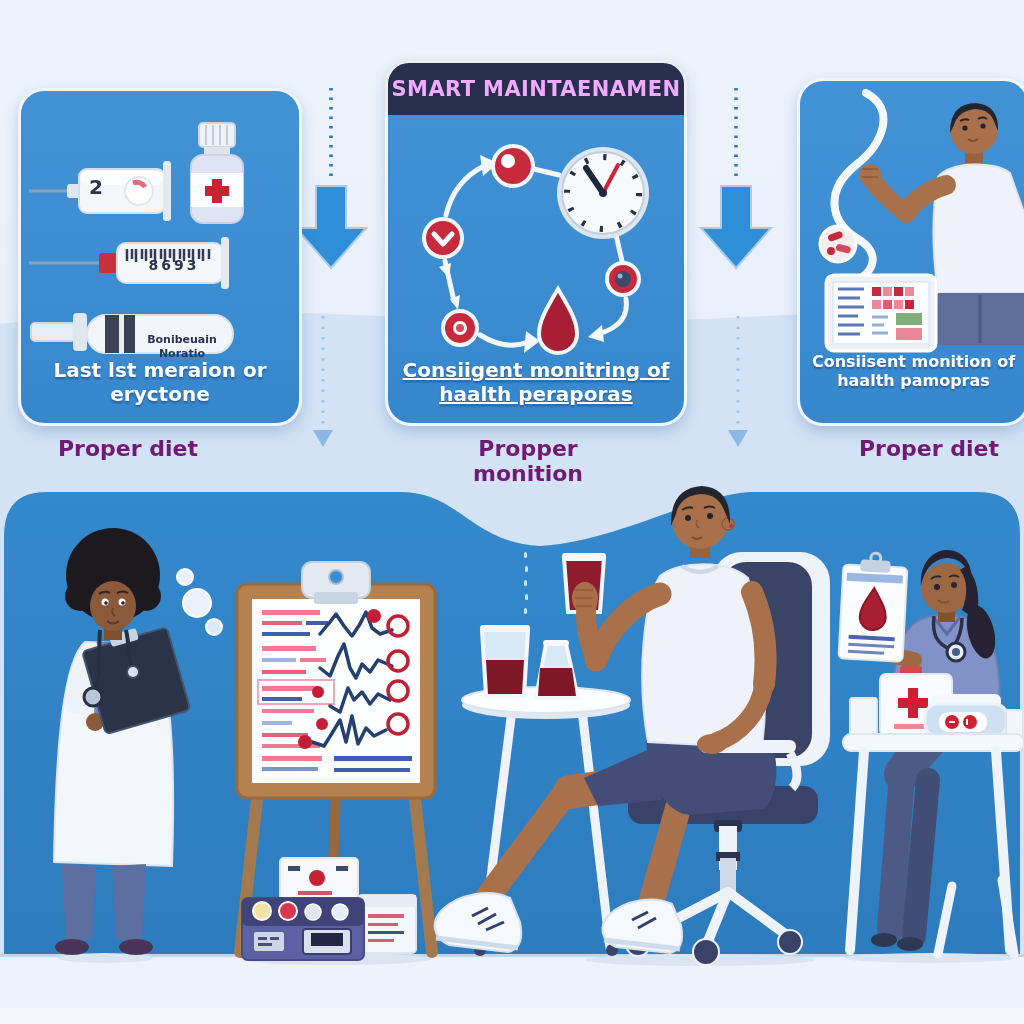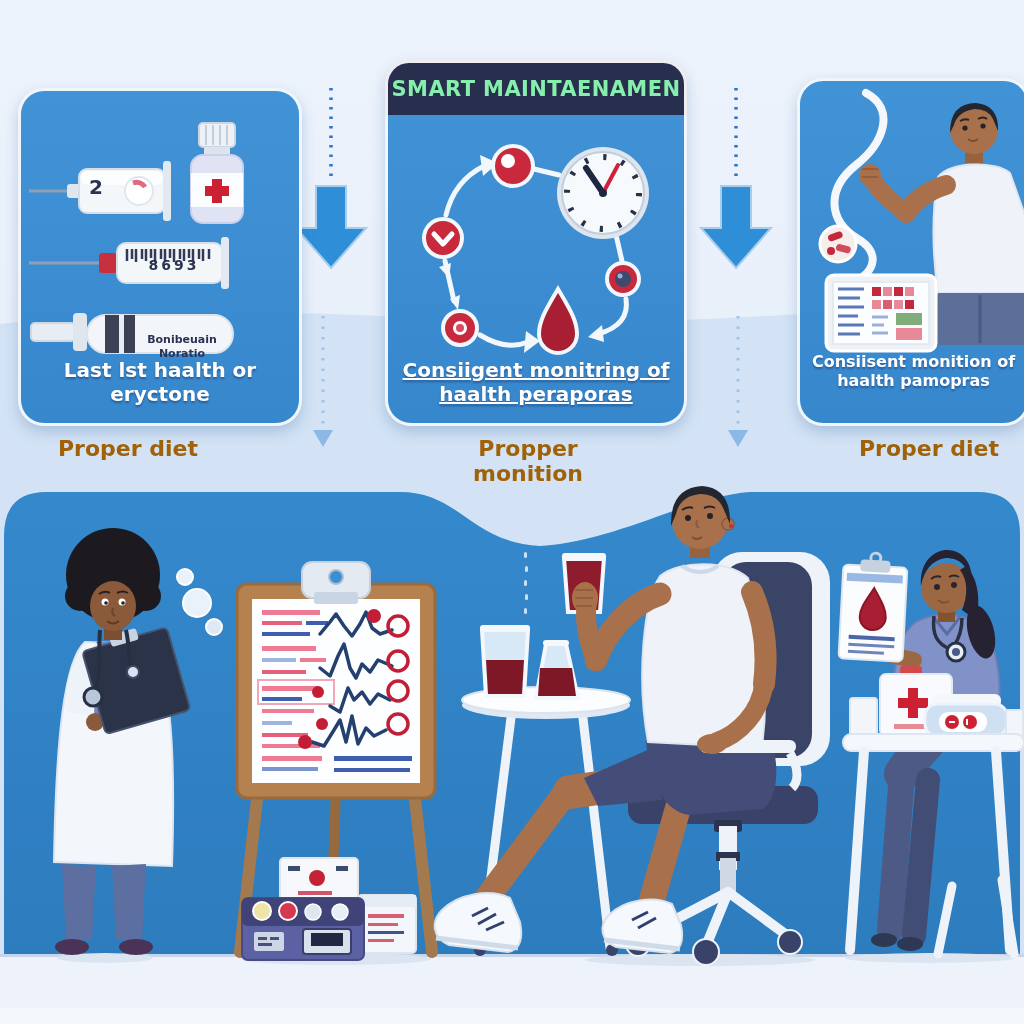--- a/index.html
+++ b/index.html
@@ -5,26 +5,26 @@
   html,body{margin:0;padding:0;background:#e9f1fb;}
   .stage{position:relative;width:1024px;height:1024px;overflow:hidden;
          font-family:"DejaVu Sans","Liberation Sans",sans-serif;}
   .scene-svg{position:absolute;left:0;top:0;z-index:1;}
   .panel{position:absolute;z-index:2;background:linear-gradient(180deg,#4293d6,#3787cd);
          border:3px solid rgba(255,255,255,.92);border-radius:26px;
          box-shadow:0 6px 14px rgba(60,100,160,.28);}
   .panel svg{position:absolute;left:0;top:0;}
   .panel-header{position:absolute;left:-3px;top:-3px;right:-3px;height:52px;
         background:#272e4e;border-radius:24px 24px 0 0;border:3px solid rgba(255,255,255,.92);
-        border-bottom:none;color:#86efac;font-weight:700;font-size:21px;letter-spacing:.4px;
+        border-bottom:none;color:#f0abfc;font-weight:700;font-size:21px;letter-spacing:.4px;
         display:flex;align-items:center;justify-content:center;white-space:nowrap;}
   .panel-caption{position:absolute;left:10px;right:10px;text-align:center;color:#fff;
         font-weight:700;font-size:20px;line-height:1.18;
         text-shadow:0 2px 2px rgba(20,40,90,.45);}
-  .below-label{position:absolute;z-index:2;width:200px;text-align:center;color:#a16207;
+  .below-label{position:absolute;z-index:2;width:200px;text-align:center;color:#701a75;
         font-weight:700;font-size:22px;}
   .tiny-label{position:absolute;z-index:3;color:#2b3350;font-weight:700;text-align:center;}
 </style>
 </head>
 <body>
 
 <div class="stage">
 
 <svg class="scene-svg" width="1024" height="1024" viewBox="0 0 1024 1024">
   <defs>
@@ -348,21 +348,21 @@
       <rect x="10" y="232" width="44" height="18" rx="4" fill="#e8edf3" stroke="#cfd9e4" stroke-width="2"></rect>
       <rect x="52" y="222" width="14" height="38" rx="4" fill="#dfe6ee"></rect>
       <rect x="66" y="224" width="146" height="38" rx="19" fill="#f2f5f9" stroke="#dbe3ec" stroke-width="2"></rect>
       <path d="M84,224 h30 v38 h-30 z" fill="#3c4254"></path>
       <rect x="98" y="224" width="5" height="38" fill="#e8edf3"></rect>
     </g>
   </svg>
   <span class="tiny-label" style="left:64px;top:84px;width:22px;font-size:20px;">2</span>
   <span class="tiny-label" style="left:108px;top:166px;width:90px;font-size:14px;letter-spacing:3px;text-align:center;">8693</span>
   <span class="tiny-label" style="left:114px;top:228px;width:94px;font-size:11px;line-height:1.3;margin-top:14px;">Bonibeuain Noratio</span>
-  <div class="panel-caption" style="top:268px;">Last lst haalth or eryctone</div>
+  <div class="panel-caption" style="top:268px;">Last lst meraion or eryctone</div>
 </div>
 
 <div class="panel" style="left:385px;top:60px;width:296px;height:360px;">
   <div class="panel-header">SMART MAINTAENAMEN</div>
   <svg width="296" height="360" viewBox="0 0 296 360" style="top:0;">
     <g stroke="#f2f7fc" fill="none" stroke-width="5" stroke-linecap="round">
       <path d="M58,152 Q66,118 96,103"></path>
       <path d="M57,198 L66,238"></path>
       <path d="M92,272 Q118,288 140,279"></path>
       <path d="M238,236 Q242,262 210,271"></path>

